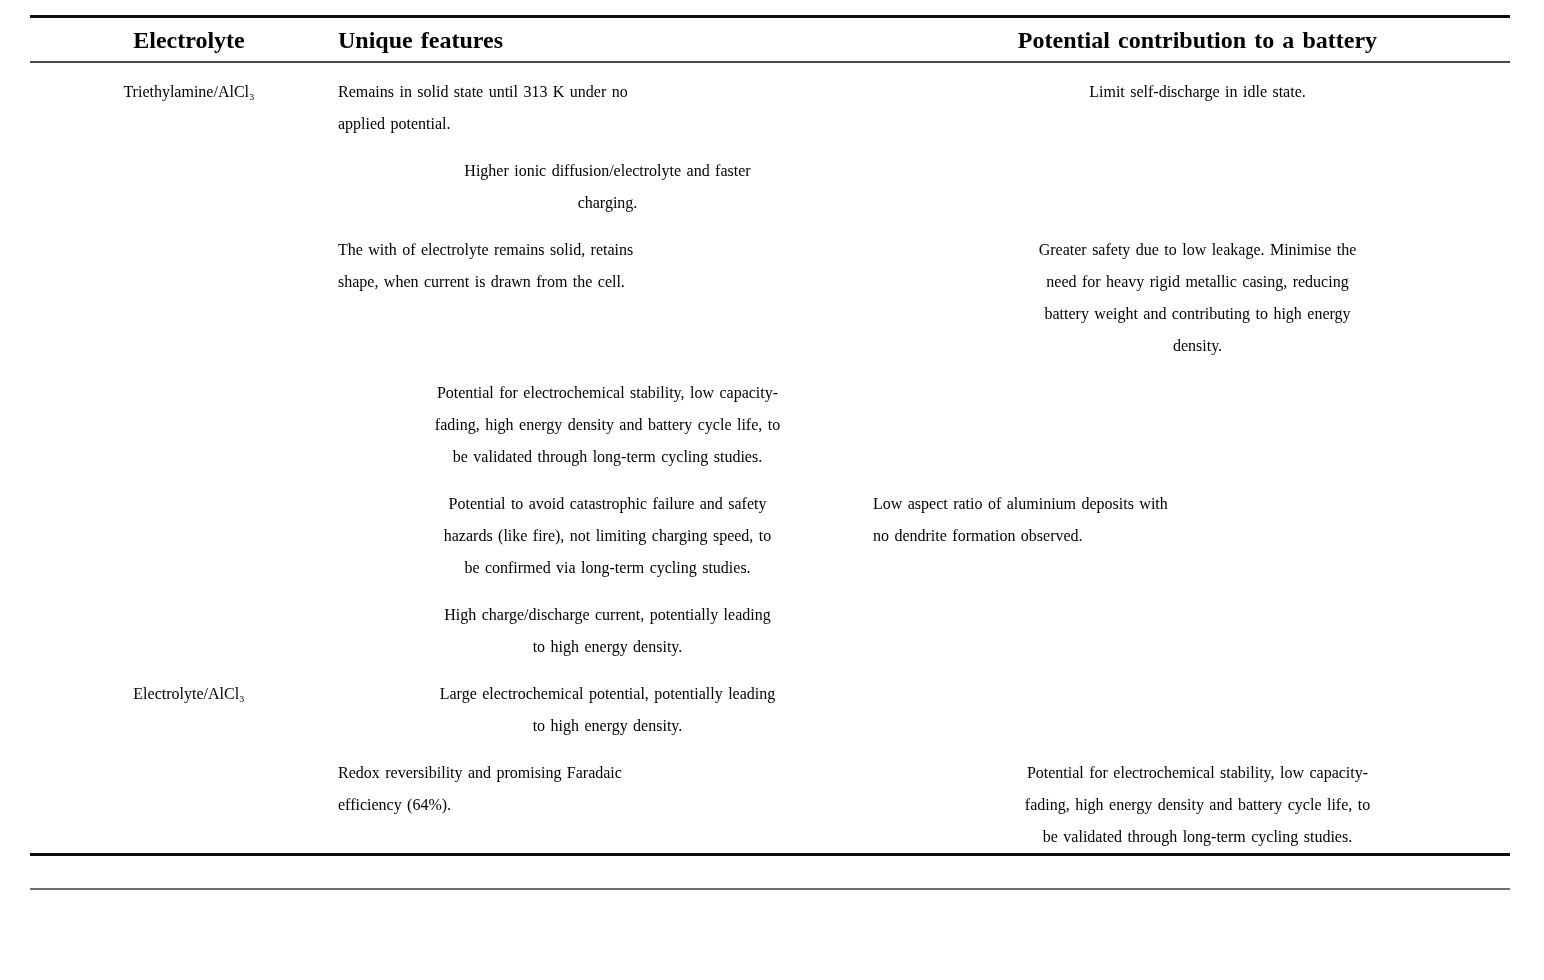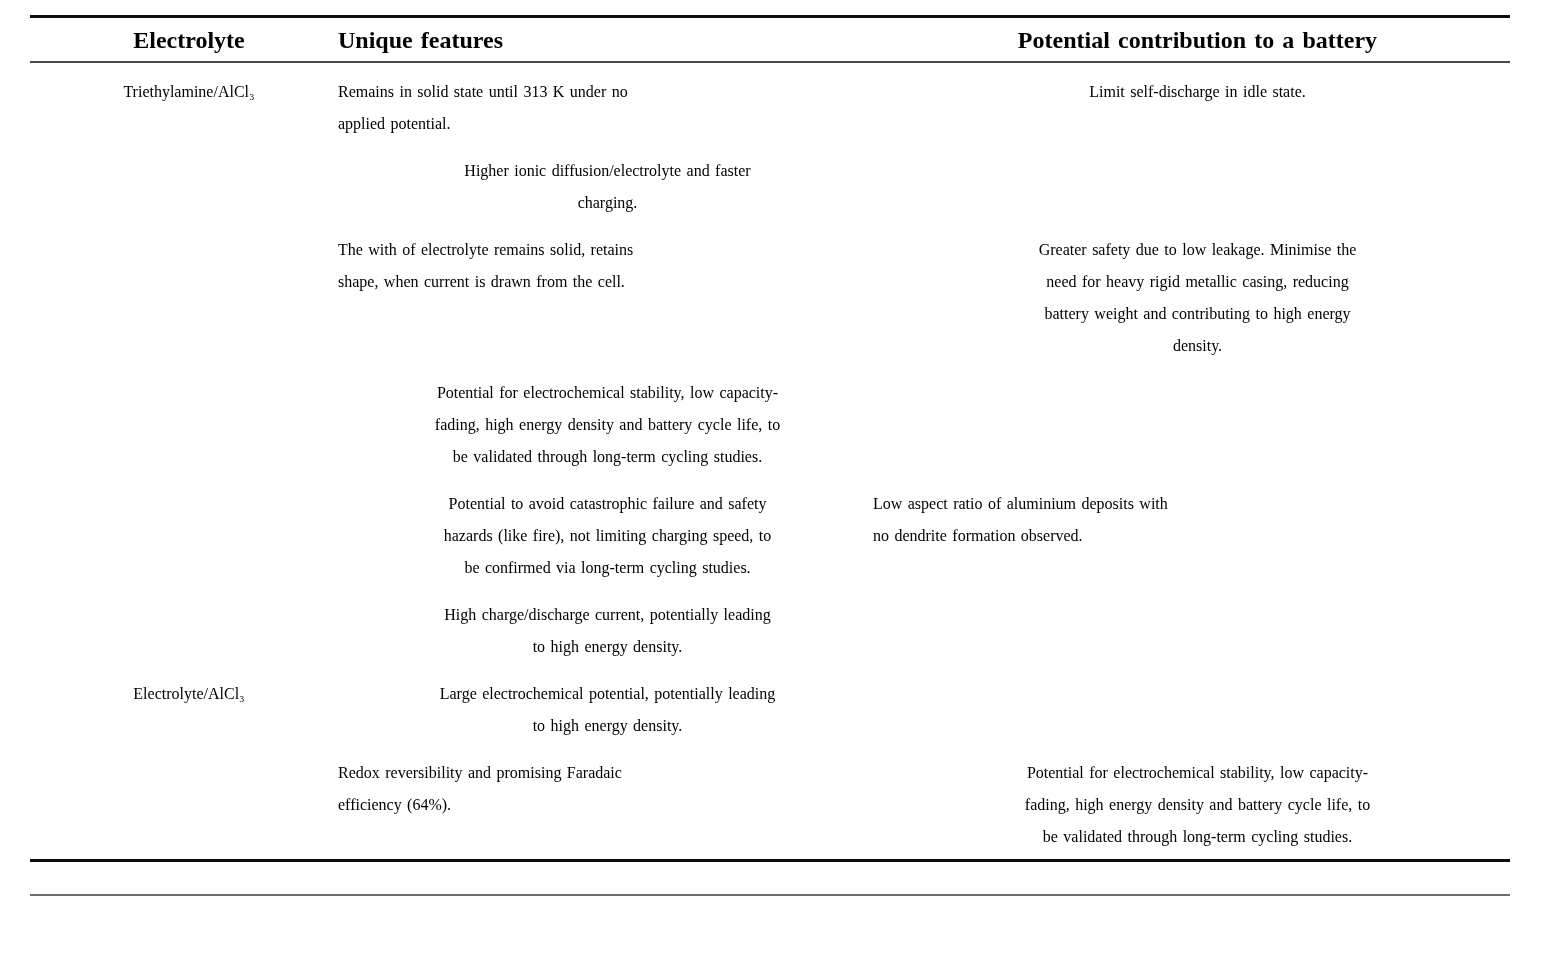--- a/index.html
+++ b/index.html
@@ -26,21 +26,21 @@
   .trow {
     display: grid;
     grid-template-columns: 300px 535px 645px;
     align-items: start;
   }
   .thead-row { padding: 6px 0 4px 0; }
   .thead-row .cell { font-weight: 700; font-size: 24px; line-height: 33px; }
 
   .tbody { padding-top: 13px; }
   .body-row { padding-bottom: 15px; }
-  .body-row:last-child { padding-bottom: 6px; }
+  .body-row:last-child { padding-bottom: 0; }
 
   .cell {
     font-size: 16px;
     line-height: 32px;
     word-spacing: 0.09em;
   }
   .cell.c-electrolyte { text-align: center; padding-left: 18px; }
   .cell.c-feature      { text-align: left; white-space: pre-line; padding: 0 8px; }
   .cell.c-contribution { text-align: center; white-space: pre-line; padding: 0 10px 0 30px; }
 </style>

